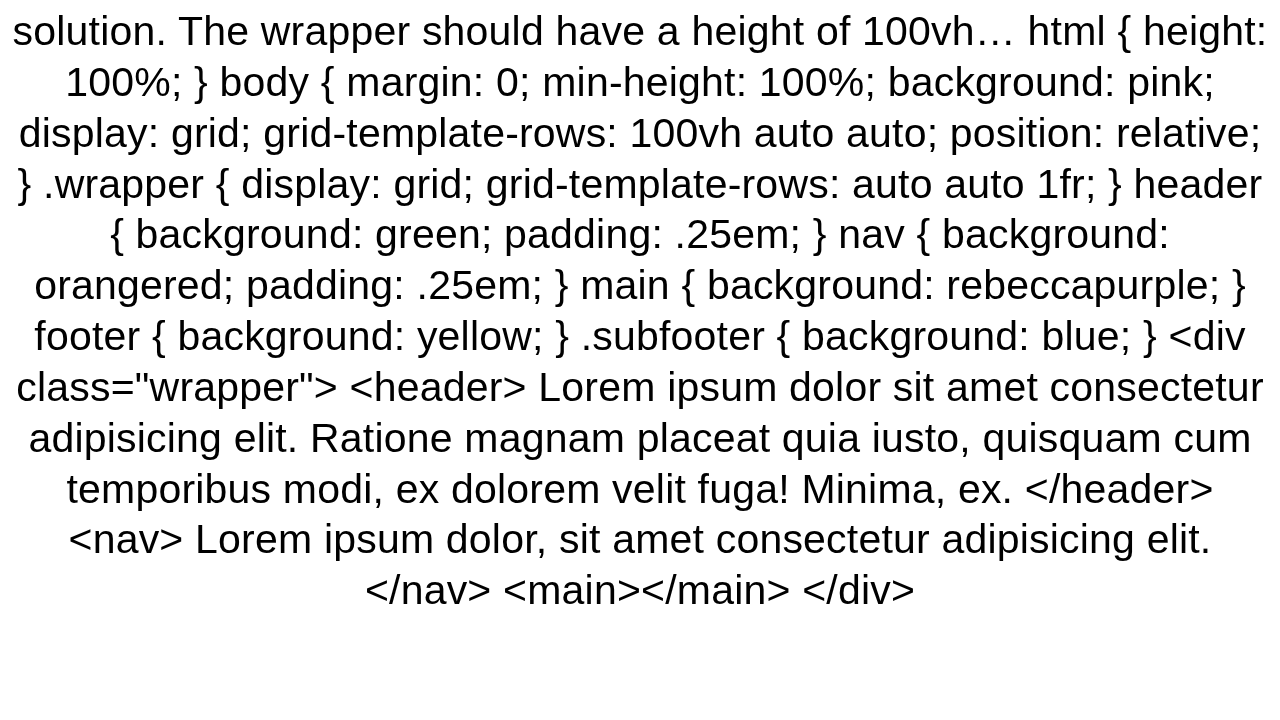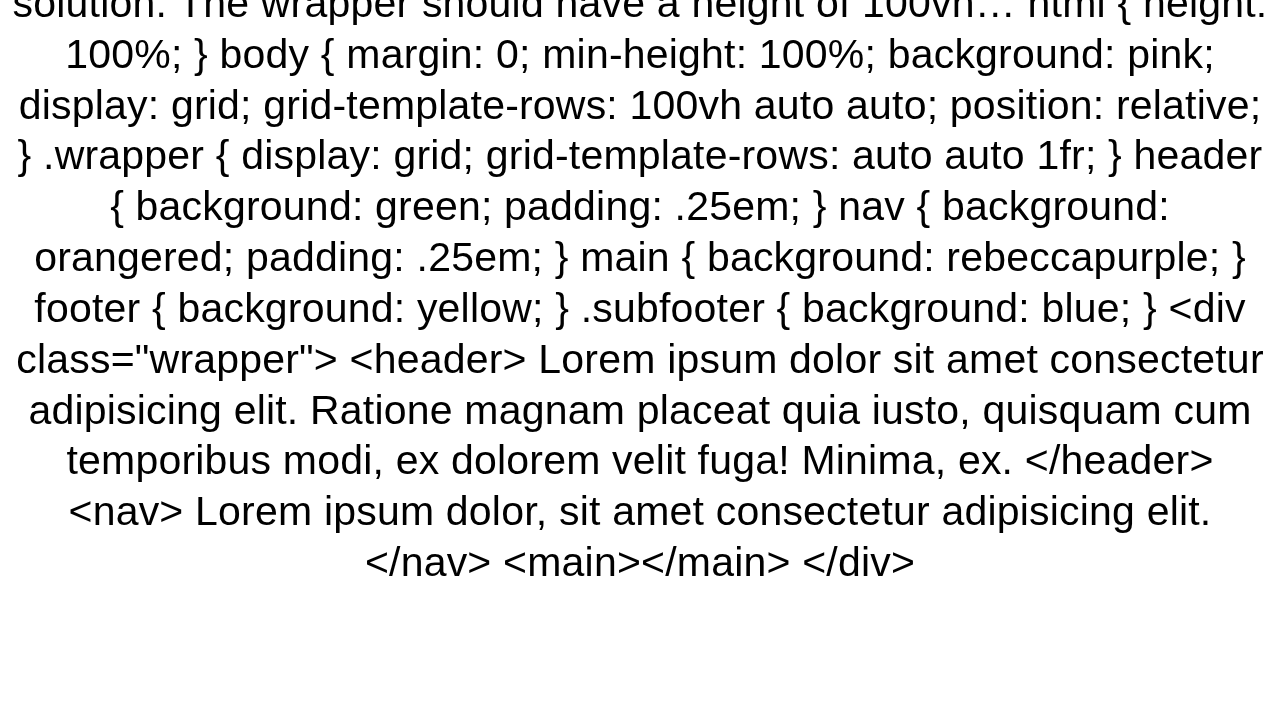--- a/index.html
+++ b/index.html
@@ -8,21 +8,21 @@
     width: 1280px;
     height: 720px;
     overflow: hidden;
     background: #ffffff;
     font-family: Arial, Helvetica, sans-serif;
   }
   .page {
     width: 1280px;
     height: 616px;
     display: flex;
-    align-items: flex-start;
+    align-items: flex-end;
     justify-content: center;
   }
   .textblock {
     width: 1260px;
     text-align: center;
     color: #000;
     font-size: 41px;
     line-height: 1.24;
     font-weight: 400;
     letter-spacing: 0.2px;

